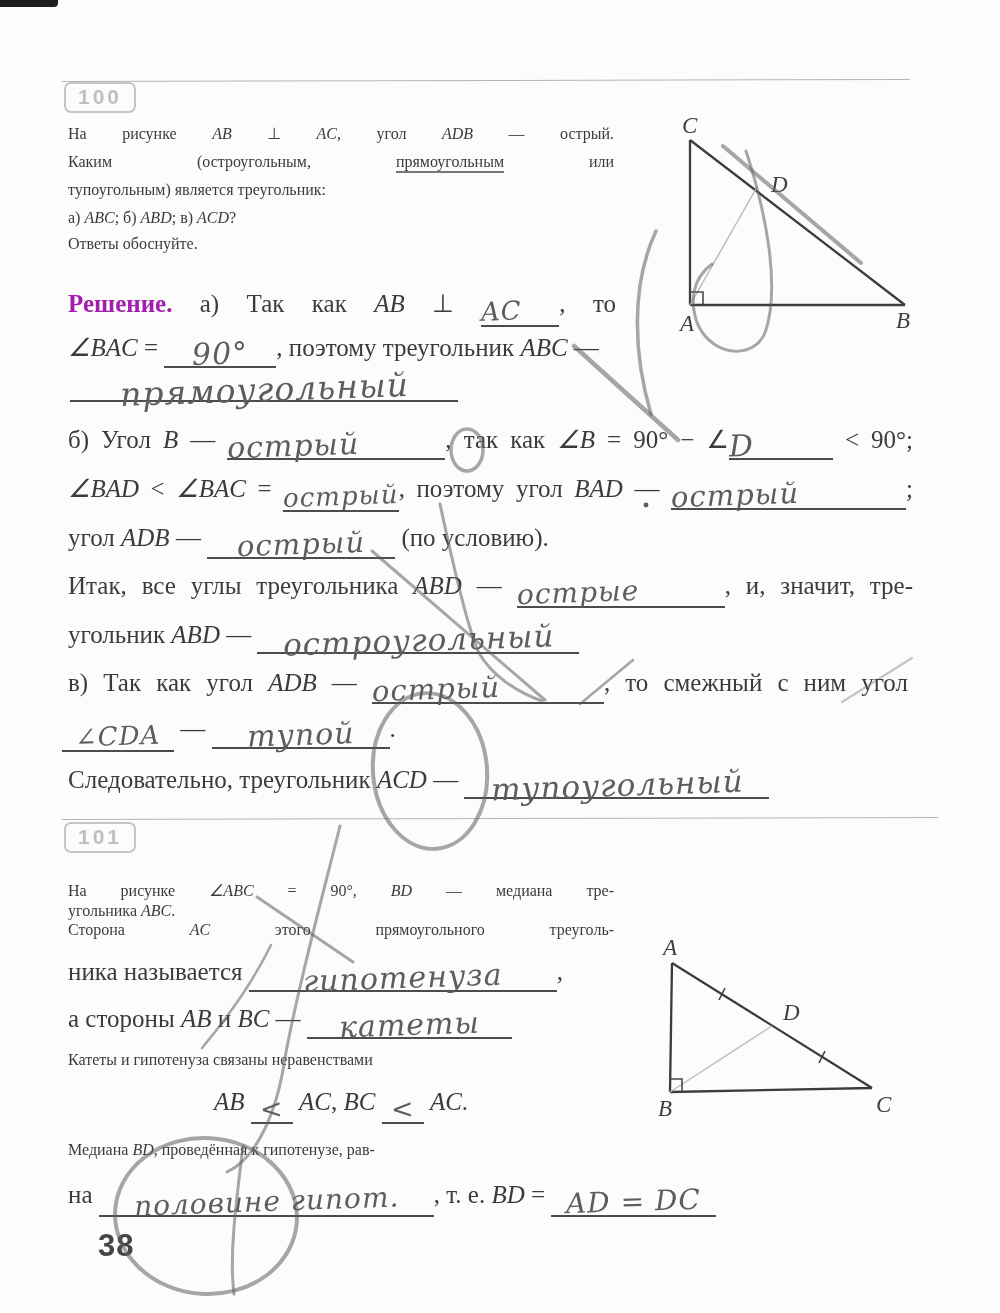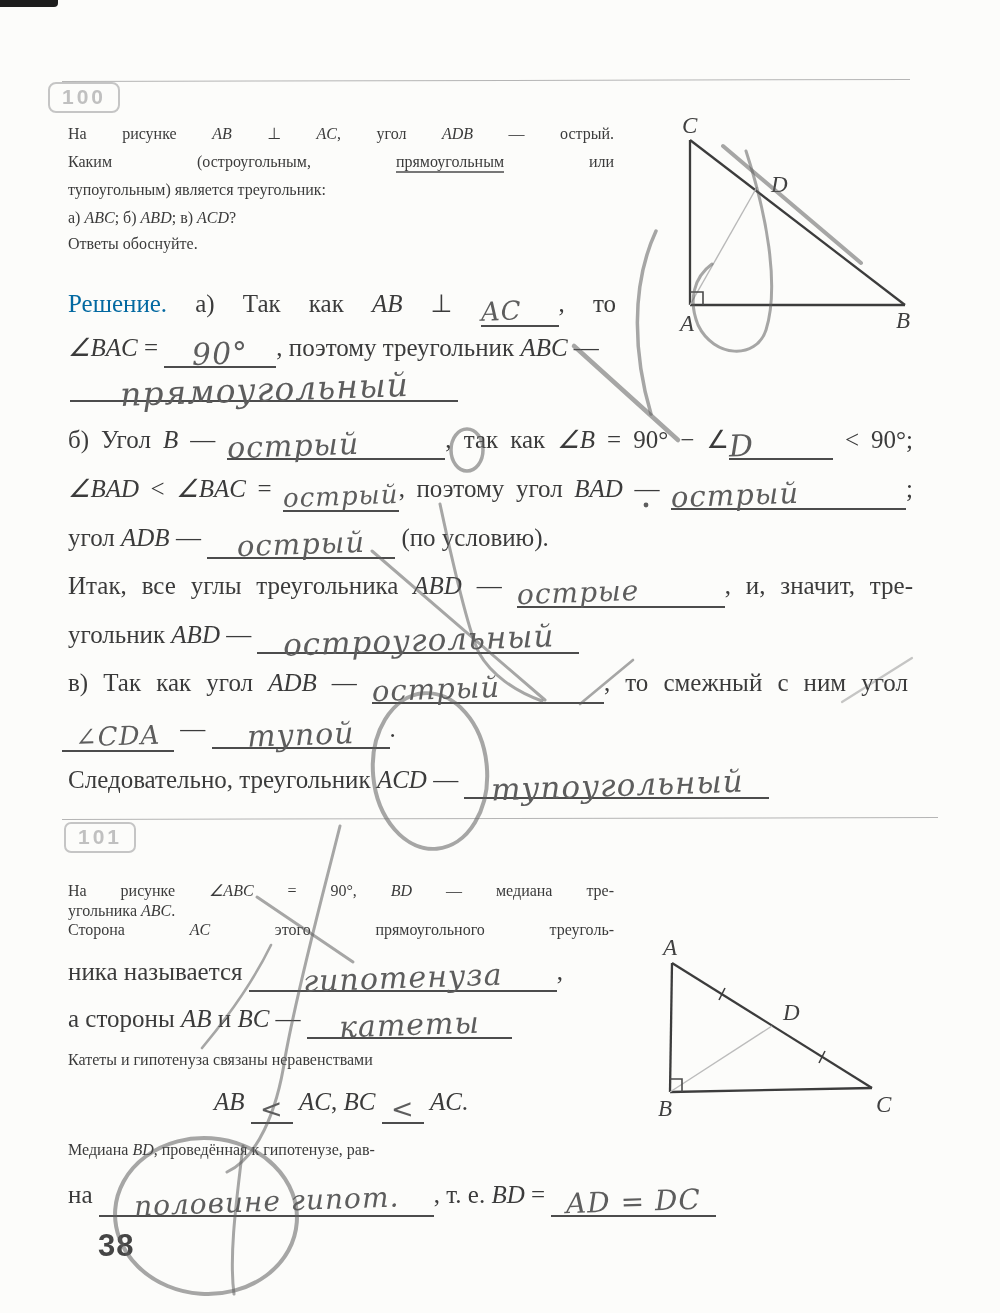--- a/index.html
+++ b/index.html
@@ -7,21 +7,21 @@
     width:1000px;height:1313px;position:relative;overflow:hidden;
     background:#fcfcfa;
     font-family:"Liberation Serif",serif;
     color:#3b3b3b;
   }
   .abs{position:absolute;}
   .line{font-size:25px;line-height:34px;white-space:nowrap;}
   .stline{font-size:16px;line-height:28px;white-space:nowrap;}
   .just{white-space:normal;text-align:justify;text-align-last:justify;}
   .sg-p{color:#3b3b3b;}
-  .sg-g{color:#0369a1;}
+  .sg-g{color:#a21caf;font-weight:bold;}
   .sg-i{font-style:italic;text-align:center;}
   .sg-pu{border-bottom:2px solid #777;padding-bottom:1px;}
   .sg-u{
     display:inline-block;border-bottom:2px solid #4c4c4c;
     text-align:center;vertical-align:-5px;min-width:60px;line-height:1;
     height:30px;
   }
   .hand{
     display:inline-block;
     font-family:"DejaVu Serif",serif;font-style:italic;
@@ -43,21 +43,21 @@
   svg{display:block;}
   .corner-mark{background:#1d1d1d;border-radius:0 0 4px 0;}
   .overlay{pointer-events:none;z-index:6;}
 </style>
 </head>
 <body>
 
 <div class="abs corner-mark" style="left:0;top:0;width:58px;height:7px;"></div>
 
 <div class="abs rule" style="left:62px;top:80px;width:848px;transform:rotate(-0.15deg);"></div>
-<div class="abs badge" style="left:48px;top:82px;border-radius:8px;">100</div>
+<div class="abs badge" style="left:64px;top:82px;">100</div>
 
 <div class="abs stline just" style="left:68px;top:120px;width:546px;"><span class="sg-p">На рисунке </span><span class="sg-i">AB</span><span class="sg-p"> ⊥ </span><span class="sg-i">AC</span><span class="sg-p">, угол </span><span class="sg-i">ADB</span><span class="sg-p"> — острый.</span></div>
 <div class="abs stline just" style="left:68px;top:148px;width:546px;"><span class="sg-p">Каким (остроугольным, </span><span class="sg-pu">прямоугольным</span><span class="sg-p"> или</span></div>
 <div class="abs stline" style="left:68px;top:176px;"><span class="sg-p">тупоугольным) является треугольник:</span></div>
 <div class="abs stline" style="left:68px;top:204px;"><span class="sg-p">а) </span><span class="sg-i">ABC</span><span class="sg-p">; б) </span><span class="sg-i">ABD</span><span class="sg-p">; в) </span><span class="sg-i">ACD</span><span class="sg-p">?</span></div>
 <div class="abs stline" style="left:68px;top:230px;"><span class="sg-p">Ответы обоснуйте.</span></div>
 
 <svg class="abs" style="left:640px;top:100px;" width="340" height="250" viewBox="0 0 340 250">
   <line x1="50" y1="40" x2="50" y2="205" stroke="#3c3c3c" stroke-width="2.3"></line>
   <line x1="50" y1="205" x2="265" y2="205" stroke="#3c3c3c" stroke-width="2.3"></line>

